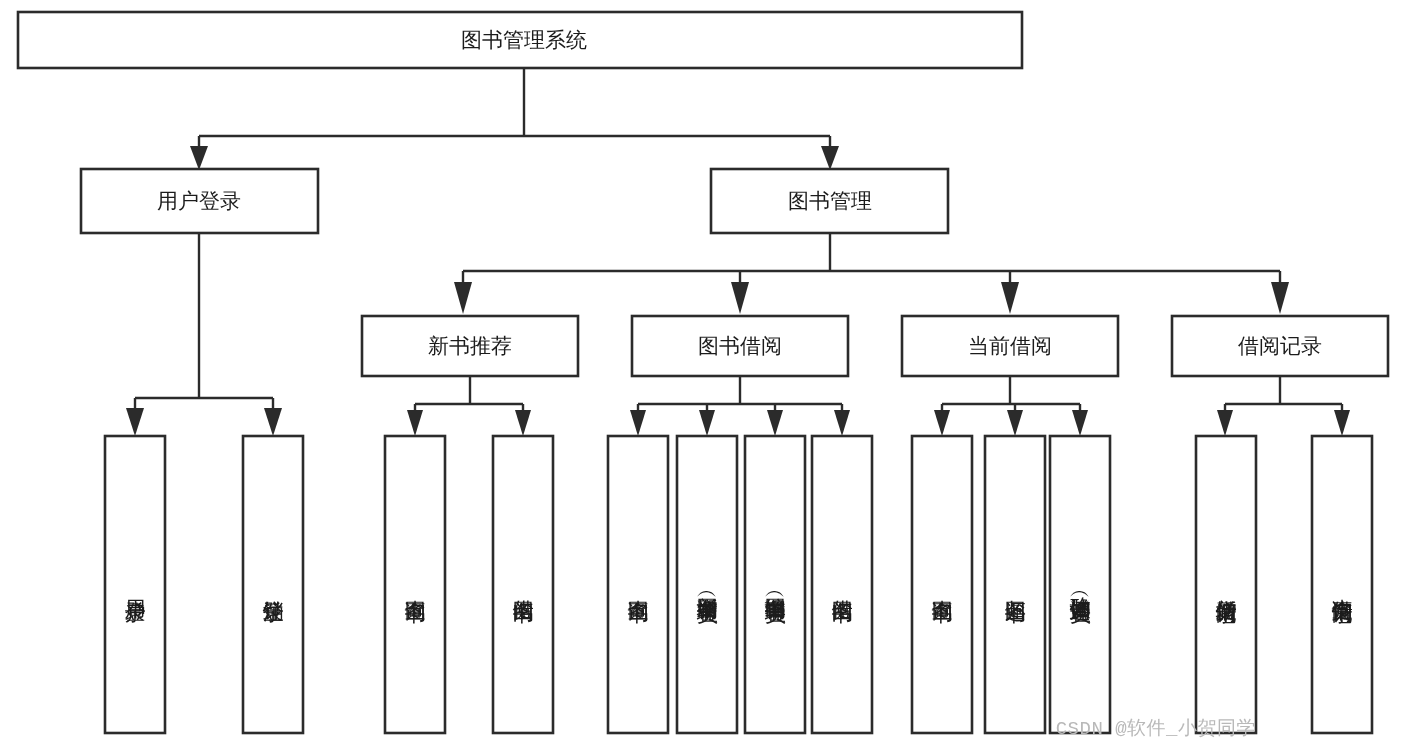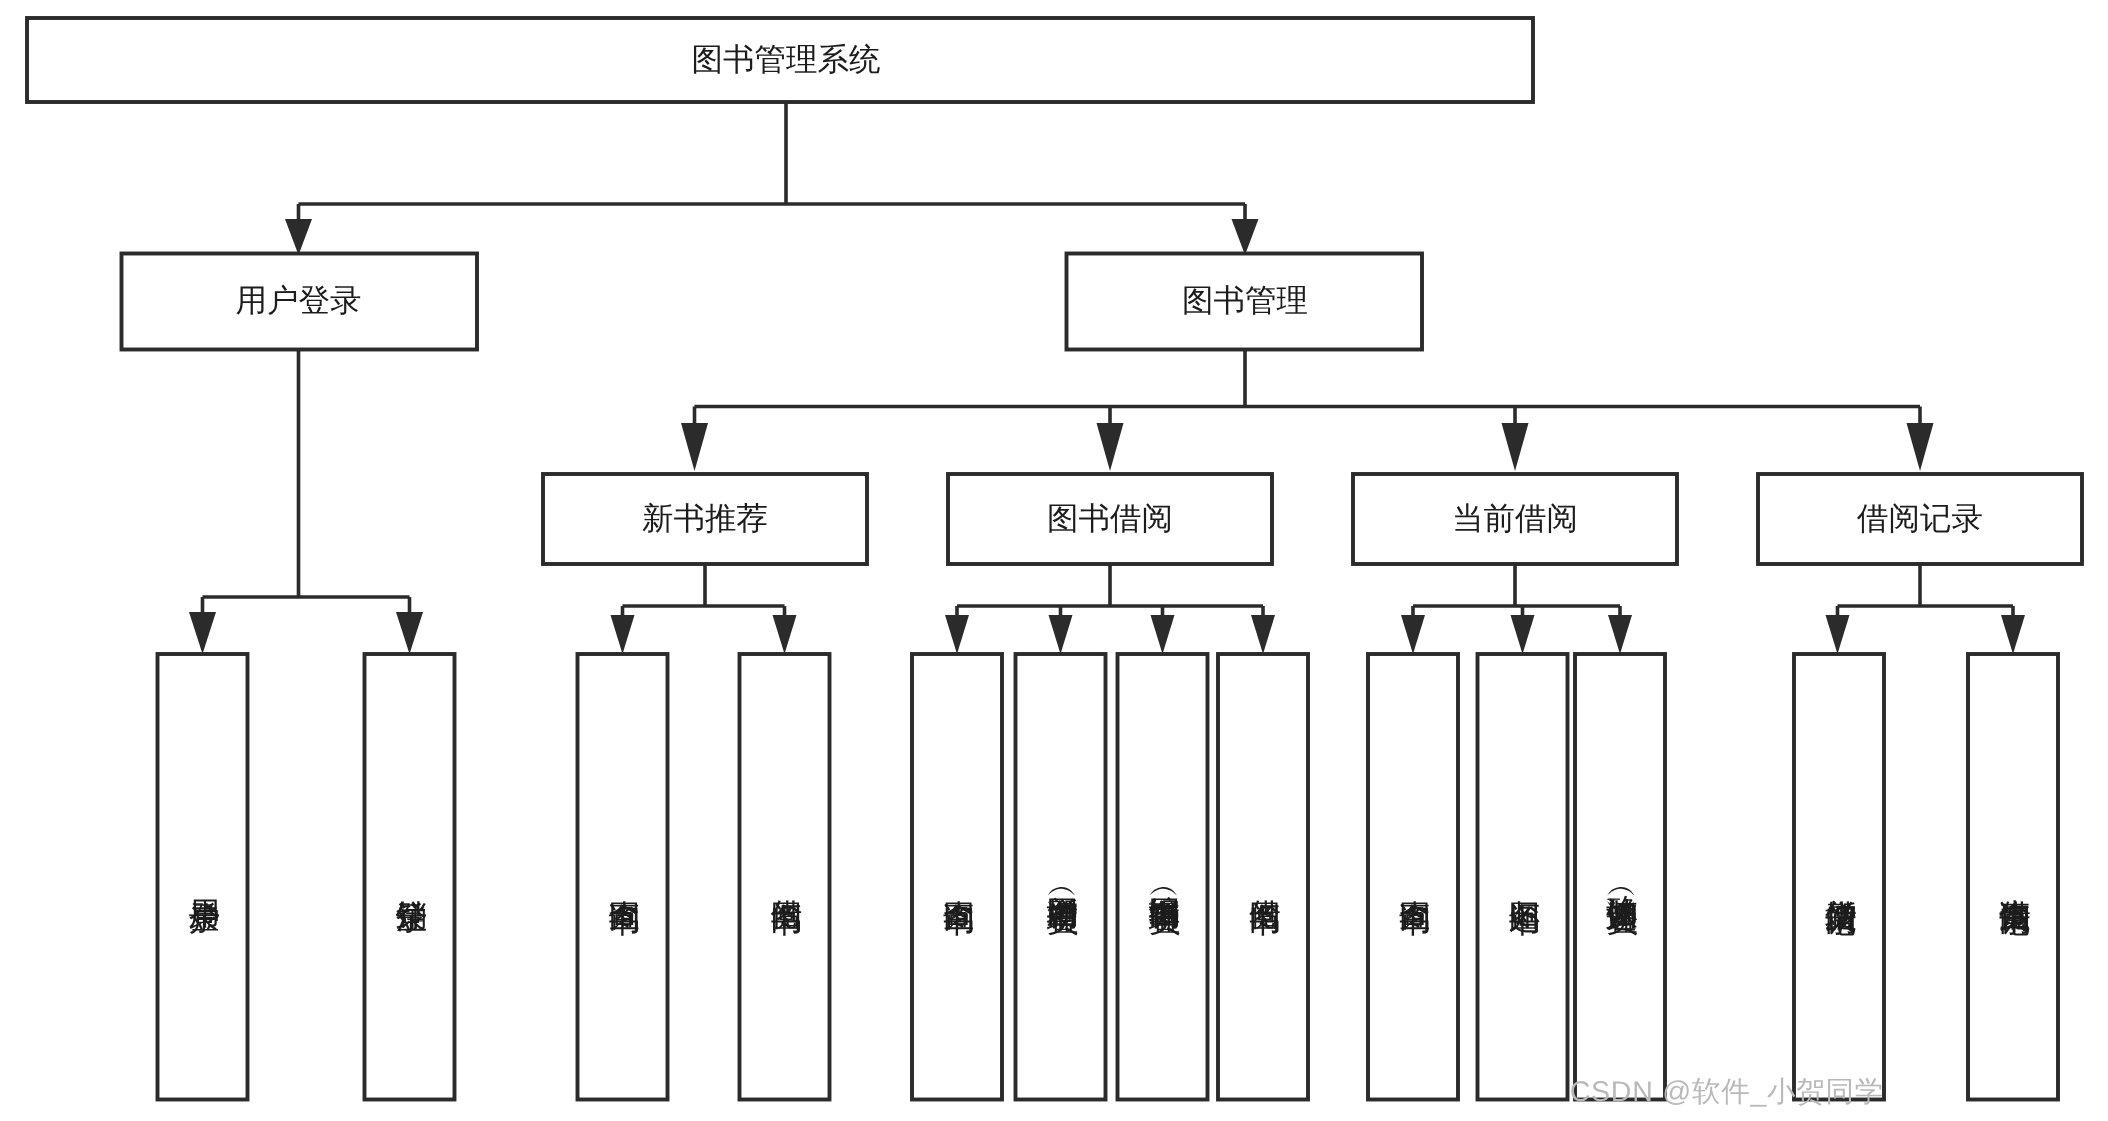--- a/index.html
+++ b/index.html
@@ -63,21 +63,21 @@
     align-items: center;
     justify-content: center;
     text-align: center;
     pointer-events: none;
     user-select: none;
   }
   .watermark {
     position: absolute;
     right: 14px;
     bottom: 6px;
-    font-family: Liberation Sans, sans-serif;
+    font-family: Liberation Mono, monospace;
     font-size: 19px;
     color: #b9b9b9;
     letter-spacing: 0.5px;
     white-space: nowrap;
   }
 </style>
 </head>
 <body>
 
 <div id="diagram-root">

